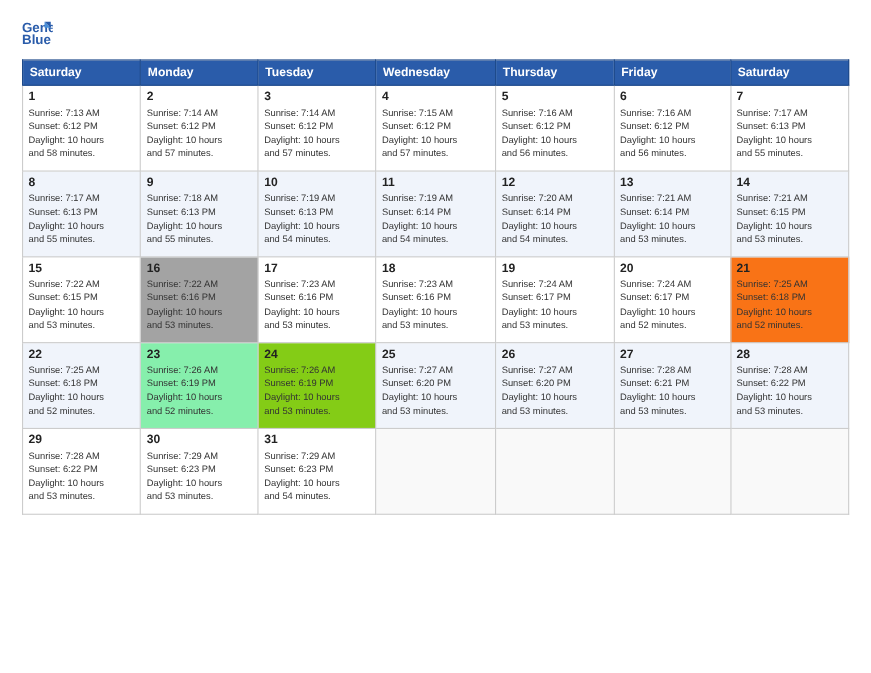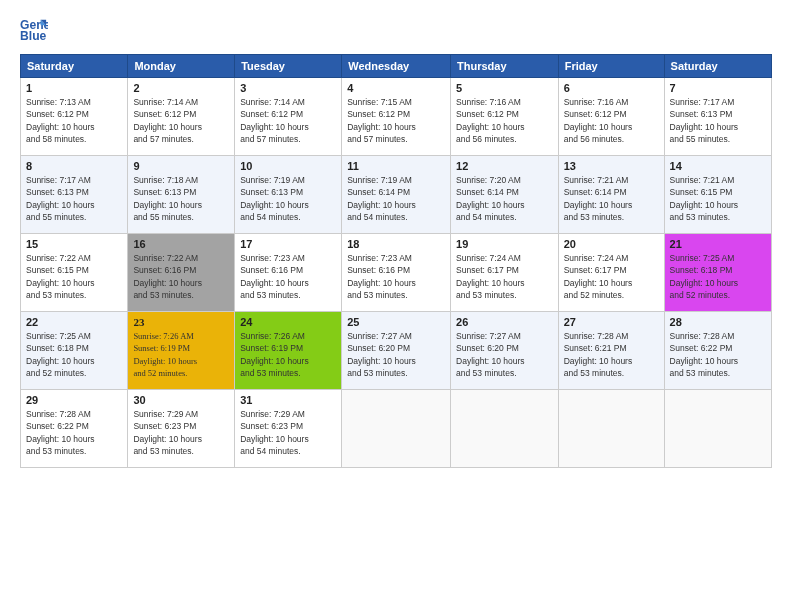--- a/index.html
+++ b/index.html
@@ -261,37 +261,37 @@
 Daylight: 10 hours
 and 53 minutes.</div>
           </td>
           <td style="background: rgb(255, 255, 255);">
             <span class="day-num">20</span>
             <div class="day-info" style="white-space: pre-line;">Sunrise: 7:24 AM
 Sunset: 6:17 PM
 Daylight: 10 hours
 and 52 minutes.</div>
           </td>
-          <td style="background: #d946ef; margin-left: 16px;">
+          <td style="background: #f97316; margin-left: 16px;">
             <span class="day-num">21</span>
             <div class="day-info" style="white-space: pre-line;">Sunrise: 7:25 AM
 Sunset: 6:18 PM
 Daylight: 10 hours
 and 52 minutes.</div>
           </td>
         </tr>
         <tr>
           <td style="background: rgb(240, 244, 251);">
             <span class="day-num">22</span>
             <div class="day-info" style="white-space: pre-line;">Sunrise: 7:25 AM
 Sunset: 6:18 PM
 Daylight: 10 hours
 and 52 minutes.</div>
           </td>
-          <td style="background: #eab308; font-family: Liberation Serif, serif;">
+          <td style="background: #86efac;">
             <span class="day-num">23</span>
             <div class="day-info" style="white-space: pre-line;">Sunrise: 7:26 AM
 Sunset: 6:19 PM
 Daylight: 10 hours
 and 52 minutes.</div>
           </td>
           <td style="background: #84cc16;">
             <span class="day-num">24</span>
             <div class="day-info" style="white-space: pre-line;">Sunrise: 7:26 AM
 Sunset: 6:19 PM

